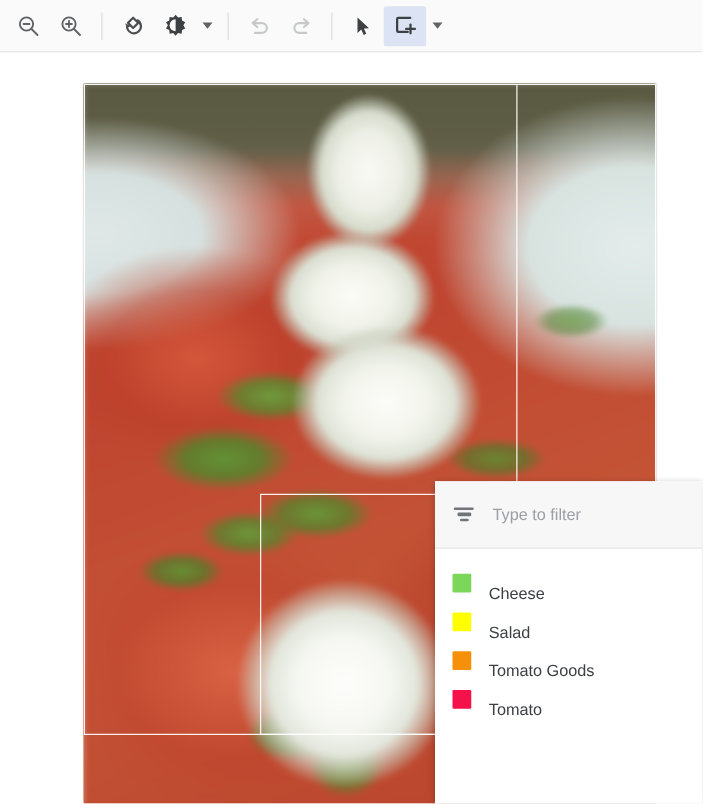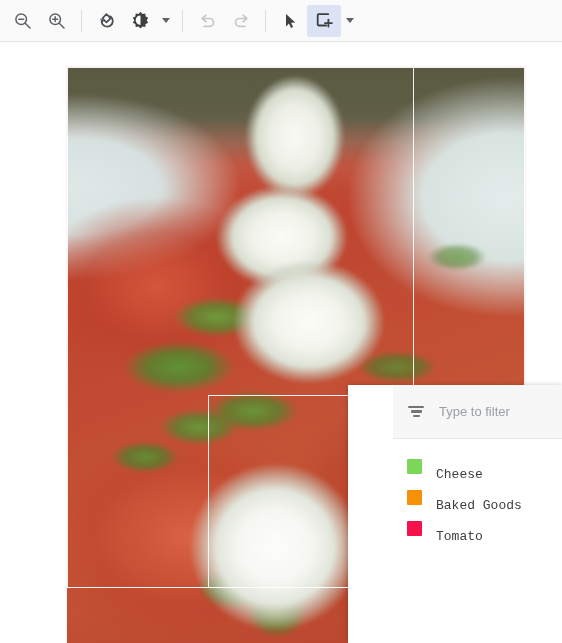--- a/index.html
+++ b/index.html
@@ -154,21 +154,20 @@
   .filter-panel {
     position: absolute;
     left: 348px;
     top: 385px;
     width: 214px;
     height: 258px;
     background: #ffffff;
     box-shadow: 0 1px 6px rgba(0,0,0,0.18), 0 -1px 4px rgba(0,0,0,0.06);
     overflow: hidden;
     z-index: 20;
-    padding-left: 45px;
   }
 
   .filter-header {
     height: 54px;
     background: #f7f7f7;
     border-bottom: 1px solid #e8e8e8;
     display: flex;
     align-items: center;
     padding: 0 14px;
   }
@@ -222,21 +221,21 @@
     width: 15px;
     height: 15px;
     margin-right: 14px;
     flex: 0 0 auto;
     border-radius: 1px;
   }
 
   .label-text {
     font-size: 13px;
     color: #3c4043;
-    font-family: Liberation Mono, monospace;
+    font-family: Liberation Sans, sans-serif;
     line-height: 1;
     white-space: nowrap;
     margin-top: 16px;
   }
 </style>
 </head>
 <body>
 
 <div id="app">
 
@@ -343,24 +342,28 @@
         <input class="filter-input" type="text" placeholder="Type to filter" style="">
       </div>
 
       <div class="label-list">
 
         <div class="label-item">
           <span class="swatch" style="background-color: rgb(123, 214, 90);"></span>
           <span class="label-text">Cheese</span>
         </div>
 
+        <div class="label-item">
+          <span class="swatch" style="background-color: rgb(255, 255, 0);"></span>
+          <span class="label-text">Salad</span>
+        </div>
 
         <div class="label-item">
           <span class="swatch" style="background-color: rgb(247, 144, 9);"></span>
-          <span class="label-text">Baked Goods</span>
+          <span class="label-text">Tomato Goods</span>
         </div>
 
 
         <div class="label-item">
           <span class="swatch" style="background-color: rgb(245, 18, 74);"></span>
           <span class="label-text">Tomato</span>
         </div>
 
       </div>
     </div>

